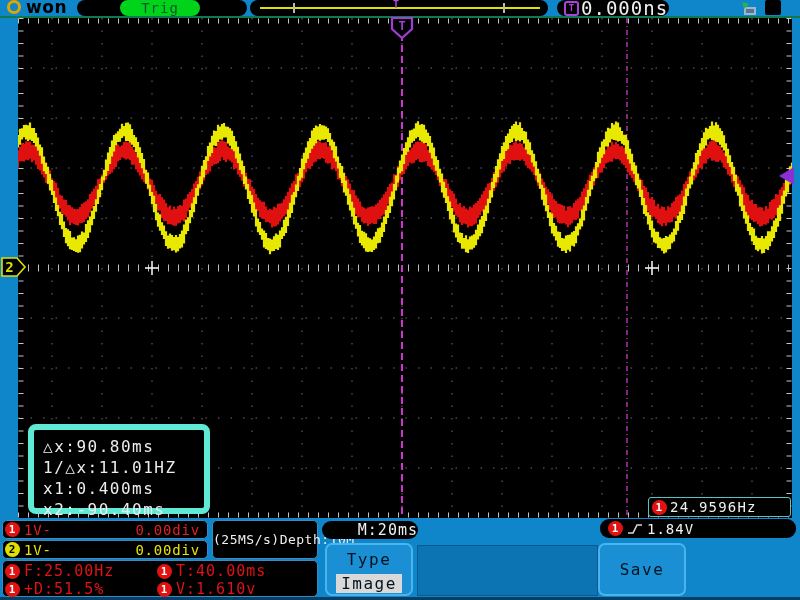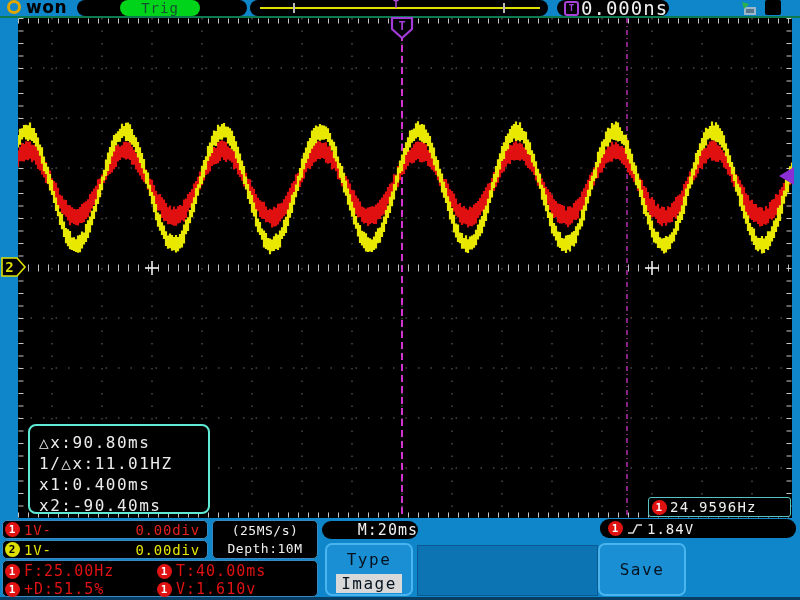--- a/index.html
+++ b/index.html
@@ -32,21 +32,21 @@
   .battery{position:absolute;left:765px;top:0px;width:16px;height:15px;background:#000;border-radius:2px;}
   .battery:after{content:"";position:absolute;left:4px;top:-2px;width:8px;height:2px;background:#000;}
   
   .screen{position:absolute;left:18px;top:18px;width:774px;height:500px;background:#000;}
   .screen svg{position:absolute;left:0;top:0;}
   .tbadge{position:absolute;left:390px;top:17px;}
   .ch2-marker{position:absolute;left:1px;top:257px;}
   .trig-arrow{position:absolute;left:779px;top:167px;width:0;height:0;
               border-top:9px solid transparent;border-bottom:9px solid transparent;border-right:15px solid #8a2fd4;}
   .cursor-box{position:absolute;left:28px;top:424px;width:182px;height:90px;background:#000;
-              border:2px solid #5eead4;border-radius:8px;box-sizing:border-box;padding:6px 0 0 9px;
+              border:6px solid #5eead4;border-radius:8px;box-sizing:border-box;padding:6px 0 0 9px;
               color:#ececec;font-size:16px;letter-spacing:1.5px;line-height:21px;}
   .freq-box{position:absolute;left:648px;top:497px;width:143px;height:20px;background:#000;
             border:1px solid #57c4c4;border-radius:3px;box-sizing:border-box;
             display:flex;align-items:center;gap:3px;padding-left:3px;
             color:#f0f0f0;font-size:14px;letter-spacing:1.2px;}
   
   .badge{width:15px;height:15px;border-radius:50%;flex:0 0 15px;display:inline-flex;align-items:center;justify-content:center;
          font-size:11px;font-weight:bold;}
   .badge.red{background:#e01212;color:#fff;}
   .badge.yel{background:#e0e000;color:#000;}
@@ -54,21 +54,21 @@
   .bottombar{position:absolute;left:0;top:518px;width:800px;height:82px;background:#0e86c9;border-bottom:0 solid #083e63;}
   .bottombar .panel{position:absolute;background:#000;border:1px solid #3a89c0;border-radius:5px;box-sizing:border-box;}
   .ch-row{left:2px;width:206px;height:19px;display:flex;align-items:center;gap:4px;padding:0 7px 0 2px;
           font-size:14px;letter-spacing:.8px;}
   .ch-row .sp{flex:1;}
   .ch1-row{top:2px;color:#e62020;}
   .ch2-row{top:22px;color:#e6e600;}
   .meas-panel{left:2px;top:42px;width:316px;height:37px;display:grid;grid-template-columns:152px 1fr;
               align-content:space-around;padding:1px 2px;color:#e01212;font-size:15px;letter-spacing:1px;}
   .meas-cell{display:flex;align-items:center;gap:4px;}
-  .sample-pill{left:212px;top:2px;width:106px;height:39px;border-radius:8px;display:flex;flex-direction:column;
+  .sample-pill{left:212px;top:2px;width:106px;height:39px;border-radius:8px;display:flex;flex-direction:row;
                justify-content:space-around;align-items:center;color:#f0f0f0;font-size:13px;letter-spacing:.5px;}
   .m-pill{position:absolute;left:322px;top:3px;width:96px;height:18px;background:#000;border-radius:9px;
           color:#f0f0f0;font-size:15px;line-height:18px;text-align:right;letter-spacing:1px;}
   .between-panel{position:absolute;left:417px;top:27px;width:181px;height:51px;background:#0d74b4;border:1px solid #0a5a92;box-sizing:border-box;}
   .btn{position:absolute;width:88px;height:53px;background:#1b8fd4;border:2px solid #49b4ee;border-radius:7px;
        box-sizing:border-box;color:#05131f;font-size:16px;letter-spacing:1.5px;text-align:center;cursor:pointer;}
   .type-btn{left:325px;top:25px;padding-top:5px;}
   .type-btn .val{display:inline-block;background:#d9d9d9;padding:0 5px;margin-top:5px;}
   .save-btn{left:598px;top:25px;line-height:49px;}
   .trig-level-pill{position:absolute;left:600px;top:1px;width:196px;height:19px;background:#000;border-radius:9px;

